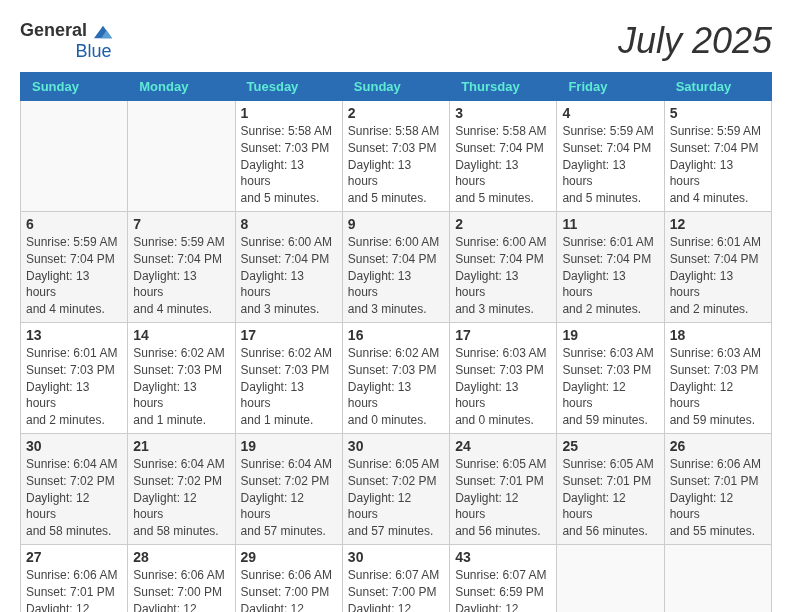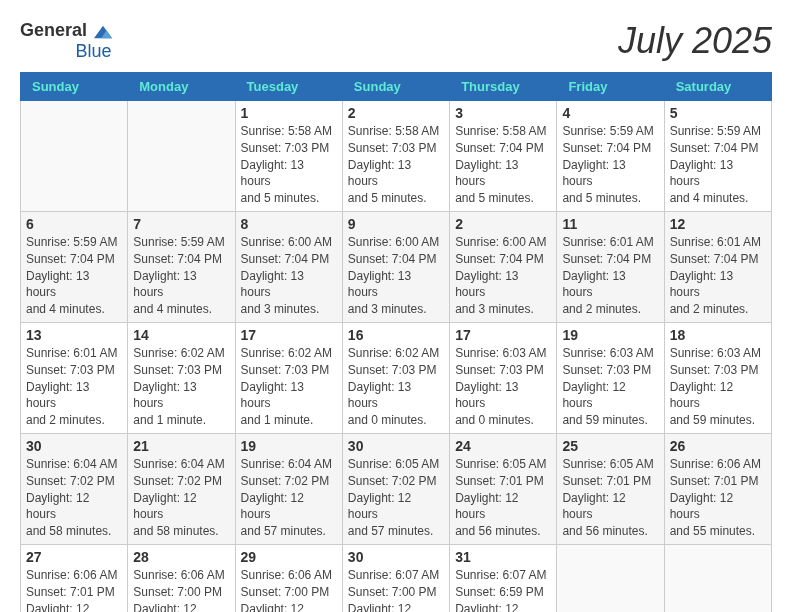--- a/index.html
+++ b/index.html
@@ -340,21 +340,21 @@
 and 53 minutes.</div>
         </td>
         <td>
           <span class="day-number">30</span>
           <div class="day-detail" style="white-space: pre-line;">Sunrise: 6:07 AM
 Sunset: 7:00 PM
 Daylight: 12 hours
 and 52 minutes.</div>
         </td>
         <td>
-          <span class="day-number">31</span>
+          <span class="day-number">43</span>
           <div class="day-detail" style="white-space: pre-line;">Sunrise: 6:07 AM
 Sunset: 6:59 PM
 Daylight: 12 hours
 and 52 minutes.</div>
         </td>
         <td class="empty-cell"></td>
         <td class="empty-cell"></td>
       </tr>
     </tbody>
 </table>

